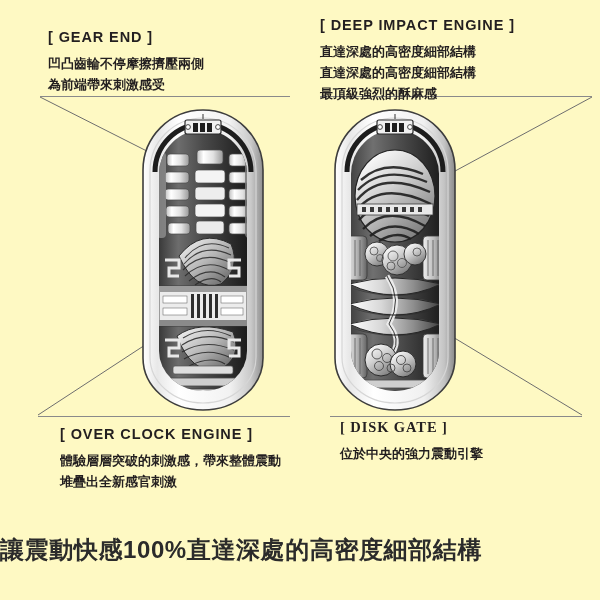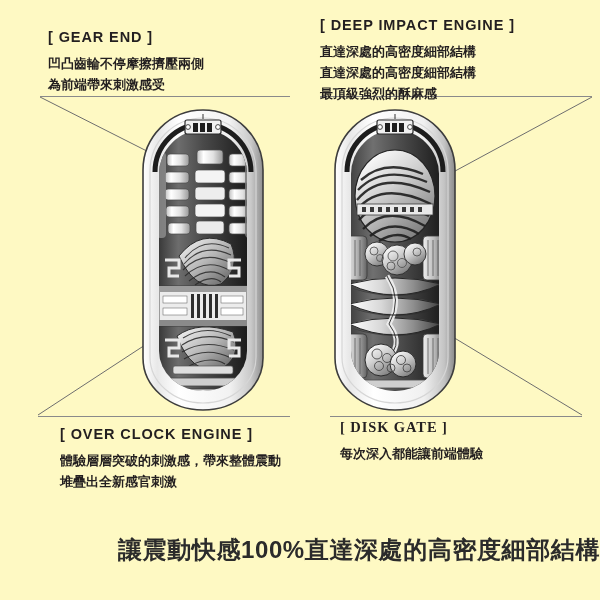--- a/index.html
+++ b/index.html
@@ -76,21 +76,21 @@
   }
   #product-left  { left: 135px; }
   #product-right { left: 327px; }
 
   
   #headline {
     position: absolute;
     left: 0;
     top: 534px;
     width: 600px;
-    text-align: right;
+    text-align: left;
     font-size: 24px;
     font-weight: 700;
     letter-spacing: 0.6px;
     color: #2b2b2b;
   }
 </style>
 </head>
 <body>
 
 <div id="page">
@@ -128,21 +128,21 @@
     <p class="callout-title">[ OVER CLOCK ENGINE ]</p>
     <div class="callout-body">
       <div>體驗層層突破的刺激感，帶來整體震動</div>
       <div>堆疊出全新感官刺激</div>
     </div>
   </div>
 
   <div class="callout" id="callout-disk-gate">
     <p class="callout-title">[ DISK GATE ]</p>
     <div class="callout-body">
-      <div>每次深入都能讓前端體驗</div>
+      <div>位於中央的強力震動引擎</div>
     </div>
   </div>
 
   <svg class="product" id="product-left" viewBox="0 0 136 305" xmlns="http://www.w3.org/2000/svg">
     <defs>
       <linearGradient id="shellL" x1="0" y1="0" x2="1" y2="0">
         <stop offset="0" stop-color="#ffffff"></stop>
         <stop offset="0.12" stop-color="#e8e8e8"></stop>
         <stop offset="0.30" stop-color="#ffffff"></stop>
         <stop offset="0.72" stop-color="#f2f2f2"></stop>

